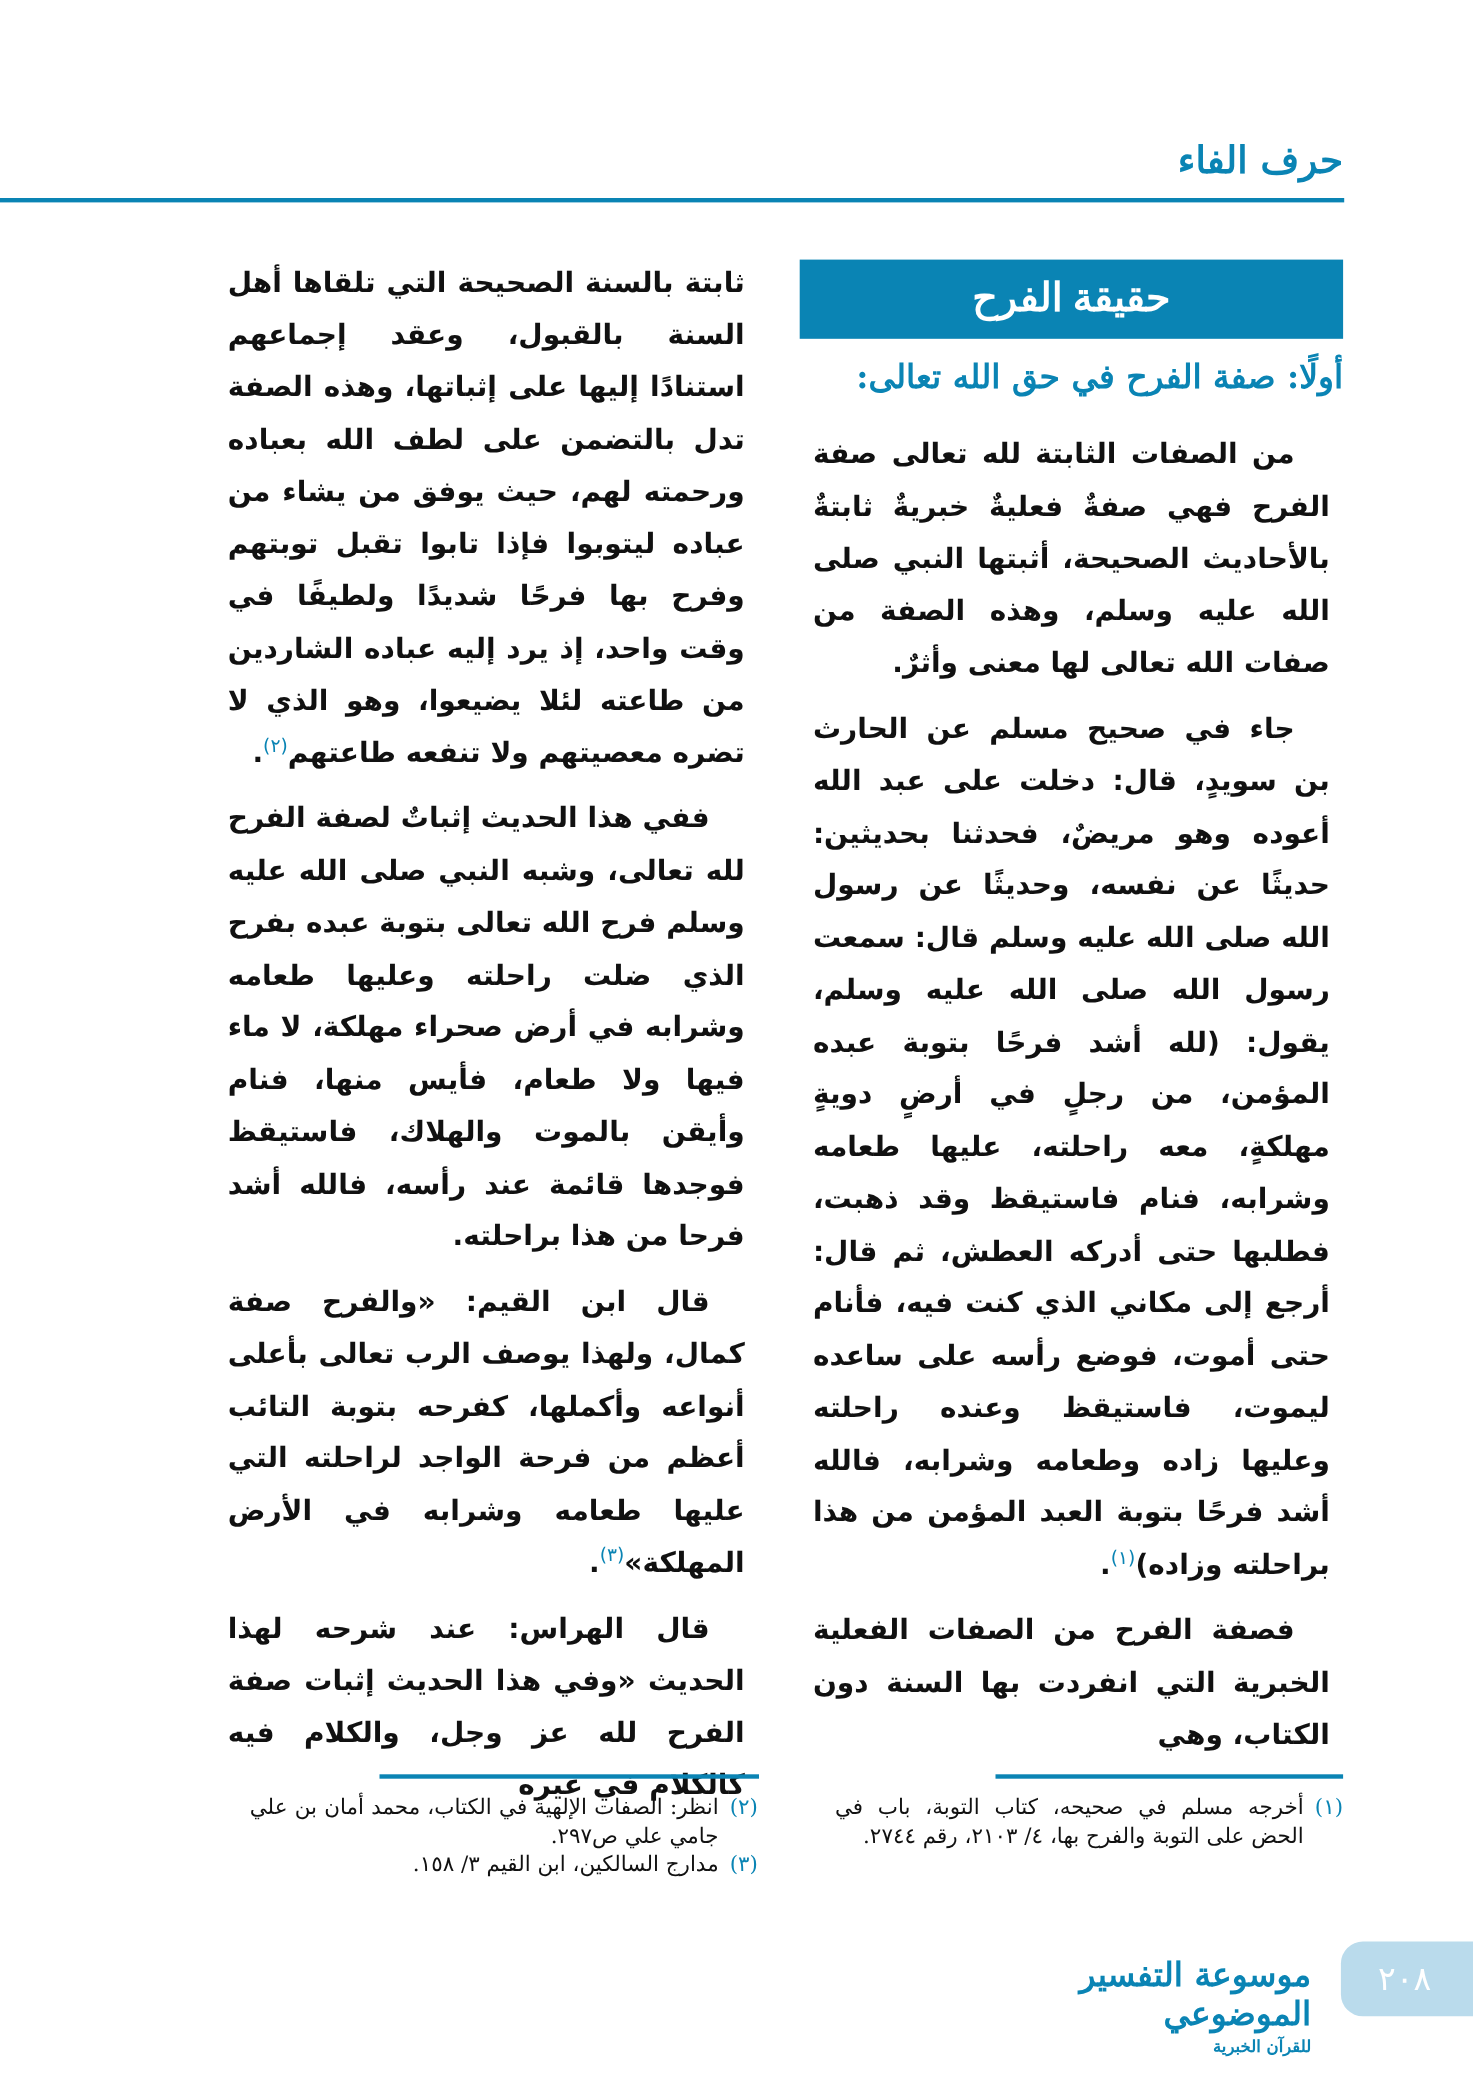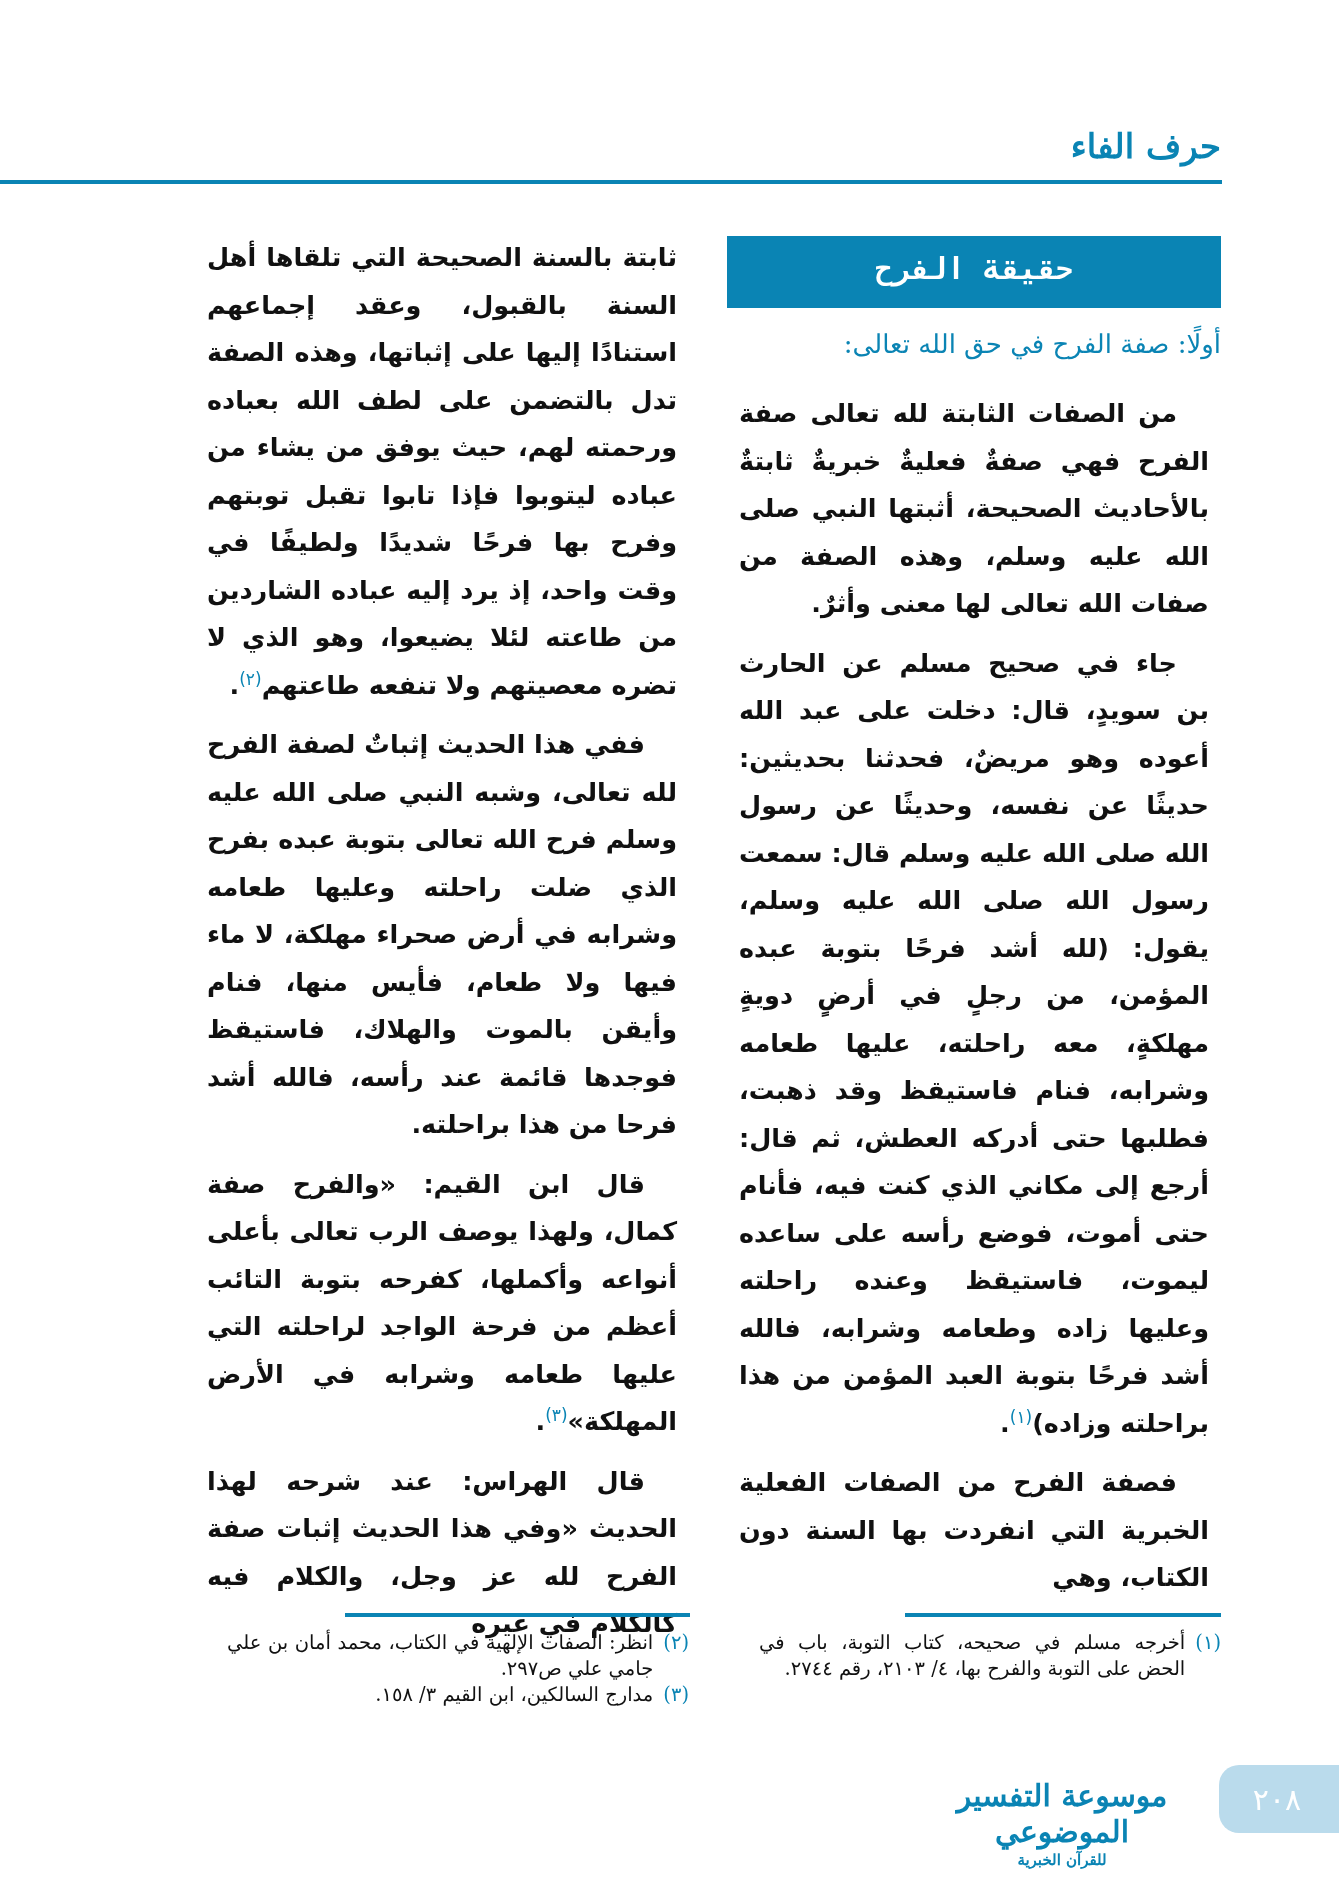--- a/index.html
+++ b/index.html
@@ -28,26 +28,26 @@
     text-align: justify; text-align-last: right;
   }
   .col-right { right: 118px; top: 236px; }
   .col-left  { left: 195px; }
   .col p { margin: 12px; }
   .indent { text-indent: 32px; }
 
   .section-title {
     background: #0a84b4; color: #fff; height: 72px;
     display: flex; align-items: center; justify-content: center;
-    font-family: Liberation Mono, monospace; font-weight: bold; font-size: 30px;
+    font-family: Liberation Serif, serif; font-weight: bold; font-size: 36px;
     margin: 0 0 6px 0;
   }
   .subheading {
-    color: #0a84b4; font-family: "DejaVu Serif", serif; font-weight: normal;
-    font-size: 26px; line-height: 60px; margin: 0 0 16px 0; text-align: center;
+    color: #0a84b4; font-family: "DejaVu Serif", serif; font-weight: bold;
+    font-size: 30px; line-height: 60px; margin: 0 0 16px 0; text-align: center;
   }
   .fn-ref { color: #0a84b4; font-weight: normal; font-size: 17px; vertical-align: super; line-height: 0; }
 
   
   .fn-rule {
     position: absolute; top: 1613px; height: 4px; background: #0a84b4;
   }
   .fn-rule-right { right: 118px; width: 316px; }
   .fn-rule-left  { left: 345px; width: 345px; }
   .footnotes {
@@ -56,21 +56,21 @@
     text-align: justify; text-align-last: right;
   }
   .footnotes-right { right: 118px; }
   .footnotes-left  { left: 195px; }
   .footnote { display: flex; gap: 10px; margin: 0; }
   .fn-num { color: #0a84b4; flex: 0 0 auto; }
   .fn-text { flex: 1 1 auto; margin-left: 32px; }
 
   
   .logo {
-    position: absolute; top: 1778px; left: 932px; width: 260px; text-align: center;
+    position: absolute; top: 1778px; left: 932px; width: 260px; text-align: right;
     color: #0a84b4; font-family: "DejaVu Serif", serif; font-weight: bold;
   }
   .logo-main { font-size: 30px; line-height: 36px; display: block; }
   .logo-sub  { font-size: 15px; line-height: 20px; display: block; }
   .page-number {
     position: absolute; top: 1765px; left: 1219px; width: 130px; height: 68px;
     background: #badbec; border-radius: 20px 0 0 20px;
     color: #fff; font-family: "DejaVu Sans", sans-serif; font-size: 30px;
     display: flex; align-items: center; justify-content: center; padding-right: 14px;
     box-sizing: border-box;

